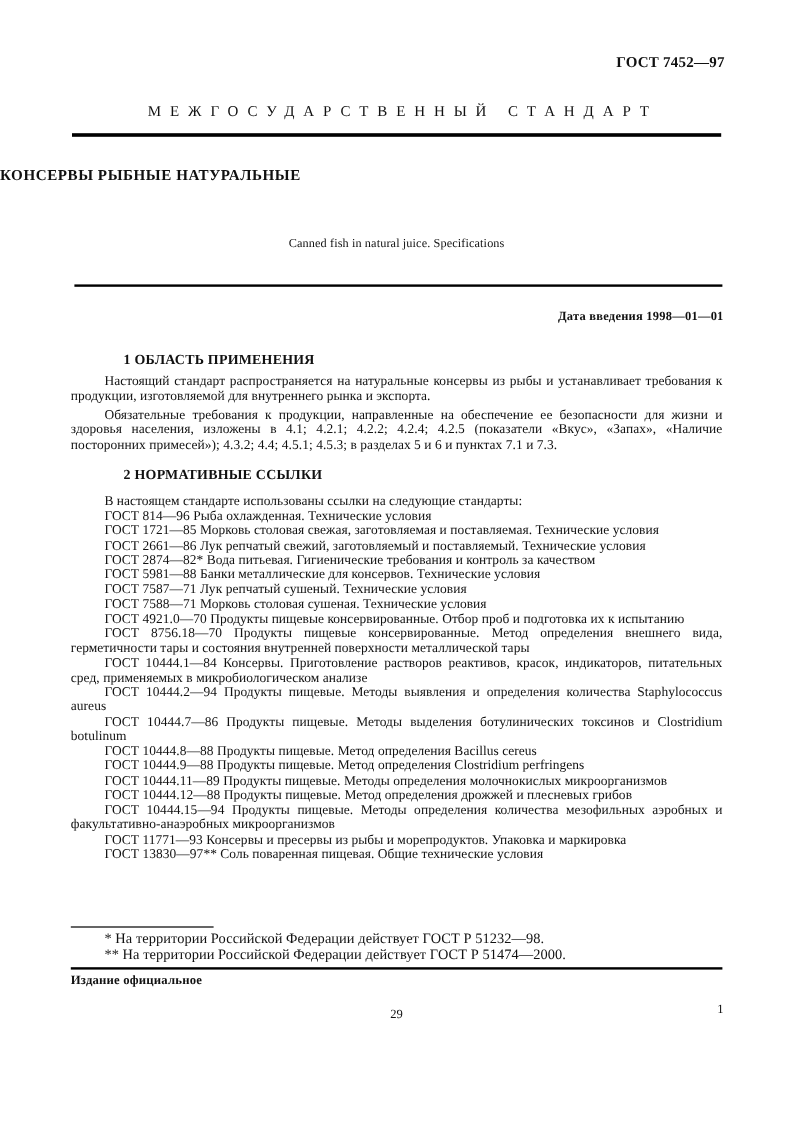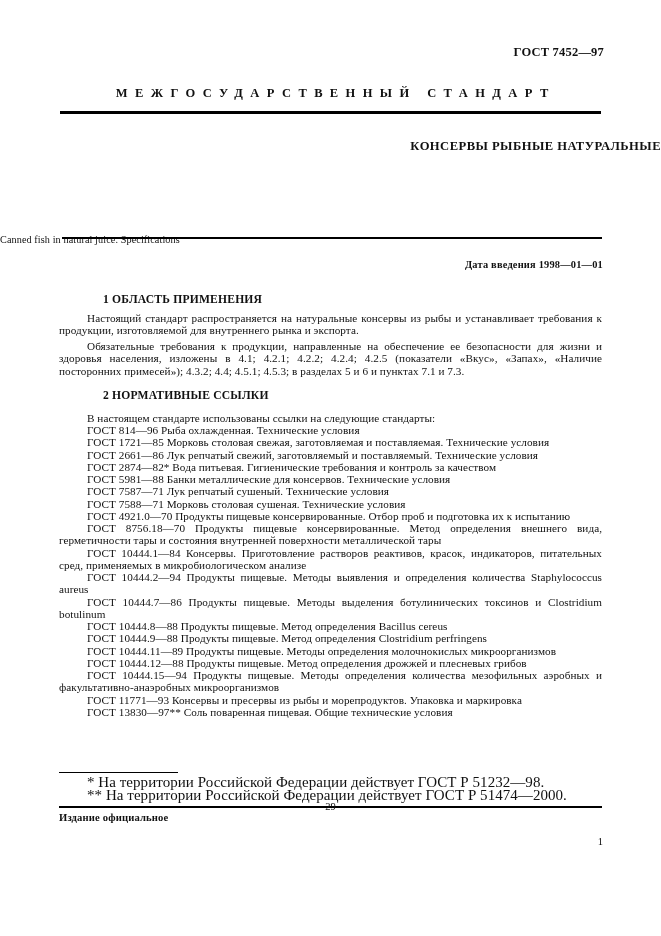--- a/index.html
+++ b/index.html
@@ -31,21 +31,21 @@
     font-weight: bold;
     letter-spacing: 0.2px;
     white-space: nowrap;
   }
   .std-header {
     position: absolute;
     top: 86px;
     left: 62px;
     width: 540px;
     font-size: 12.5px;
-    font-weight: bold;
+    font-weight: normal;
     text-align: center;
     letter-spacing: 7.4px;
     text-indent: 7.4px;
     white-space: nowrap;
   }
   .rule-thick-1 {
     position: absolute;
     top: 111px;
     left: 60px;
     width: 541px;
@@ -60,43 +60,43 @@
     height: 2.4px;
     background: #000000;
   }
 
   
   .title-main {
     position: absolute;
     top: 139px;
     left: 0;
     width: 661px;
-    text-align: right;
+    text-align: left;
     font-size: 12.6px;
     font-weight: bold;
     letter-spacing: 0.45px;
   }
   .title-sub {
     position: absolute;
     top: 167px;
     left: 0;
     width: 661px;
     text-align: center;
     font-size: 11.4px;
     font-weight: bold;
     letter-spacing: 0.2px;
   }
   .title-en {
     position: absolute;
     top: 198px;
     left: 0;
     width: 661px;
+    text-align: center;
     font-size: 10.2px;
     letter-spacing: 0.1px;
-    margin-top: 36px;
   }
 
   
   .intro-date {
     position: absolute;
     top: 259px;
     right: 58px;
     font-size: 10.4px;
     font-weight: bold;
     letter-spacing: 0.2px;
@@ -160,21 +160,21 @@
     left: 59px;
     width: 119px;
     height: 1.1px;
     background: #000000;
   }
   .footnotes {
     position: absolute;
     top: 776px;
     left: 59px;
     width: 543px;
-    font-size: 15px;
+    font-size: 12px;
     line-height: 12.6px;
     letter-spacing: 0.05px;
   }
   .footnotes p {
     margin: 0;
     text-indent: 28px;
   }
   .rule-thick-3 {
     position: absolute;
     top: 806px;
@@ -189,21 +189,21 @@
     position: absolute;
     top: 812px;
     left: 59px;
     font-size: 10.6px;
     font-weight: bold;
     letter-spacing: 0.15px;
     white-space: nowrap;
   }
   .page-number-center {
     position: absolute;
-    top: 801px;
+    top: 840px;
     left: 0;
     width: 661px;
     text-align: center;
     font-size: 10.5px;
   }
   .page-number-right {
     position: absolute;
     top: 836px;
     right: 58px;
     font-size: 10.5px;

